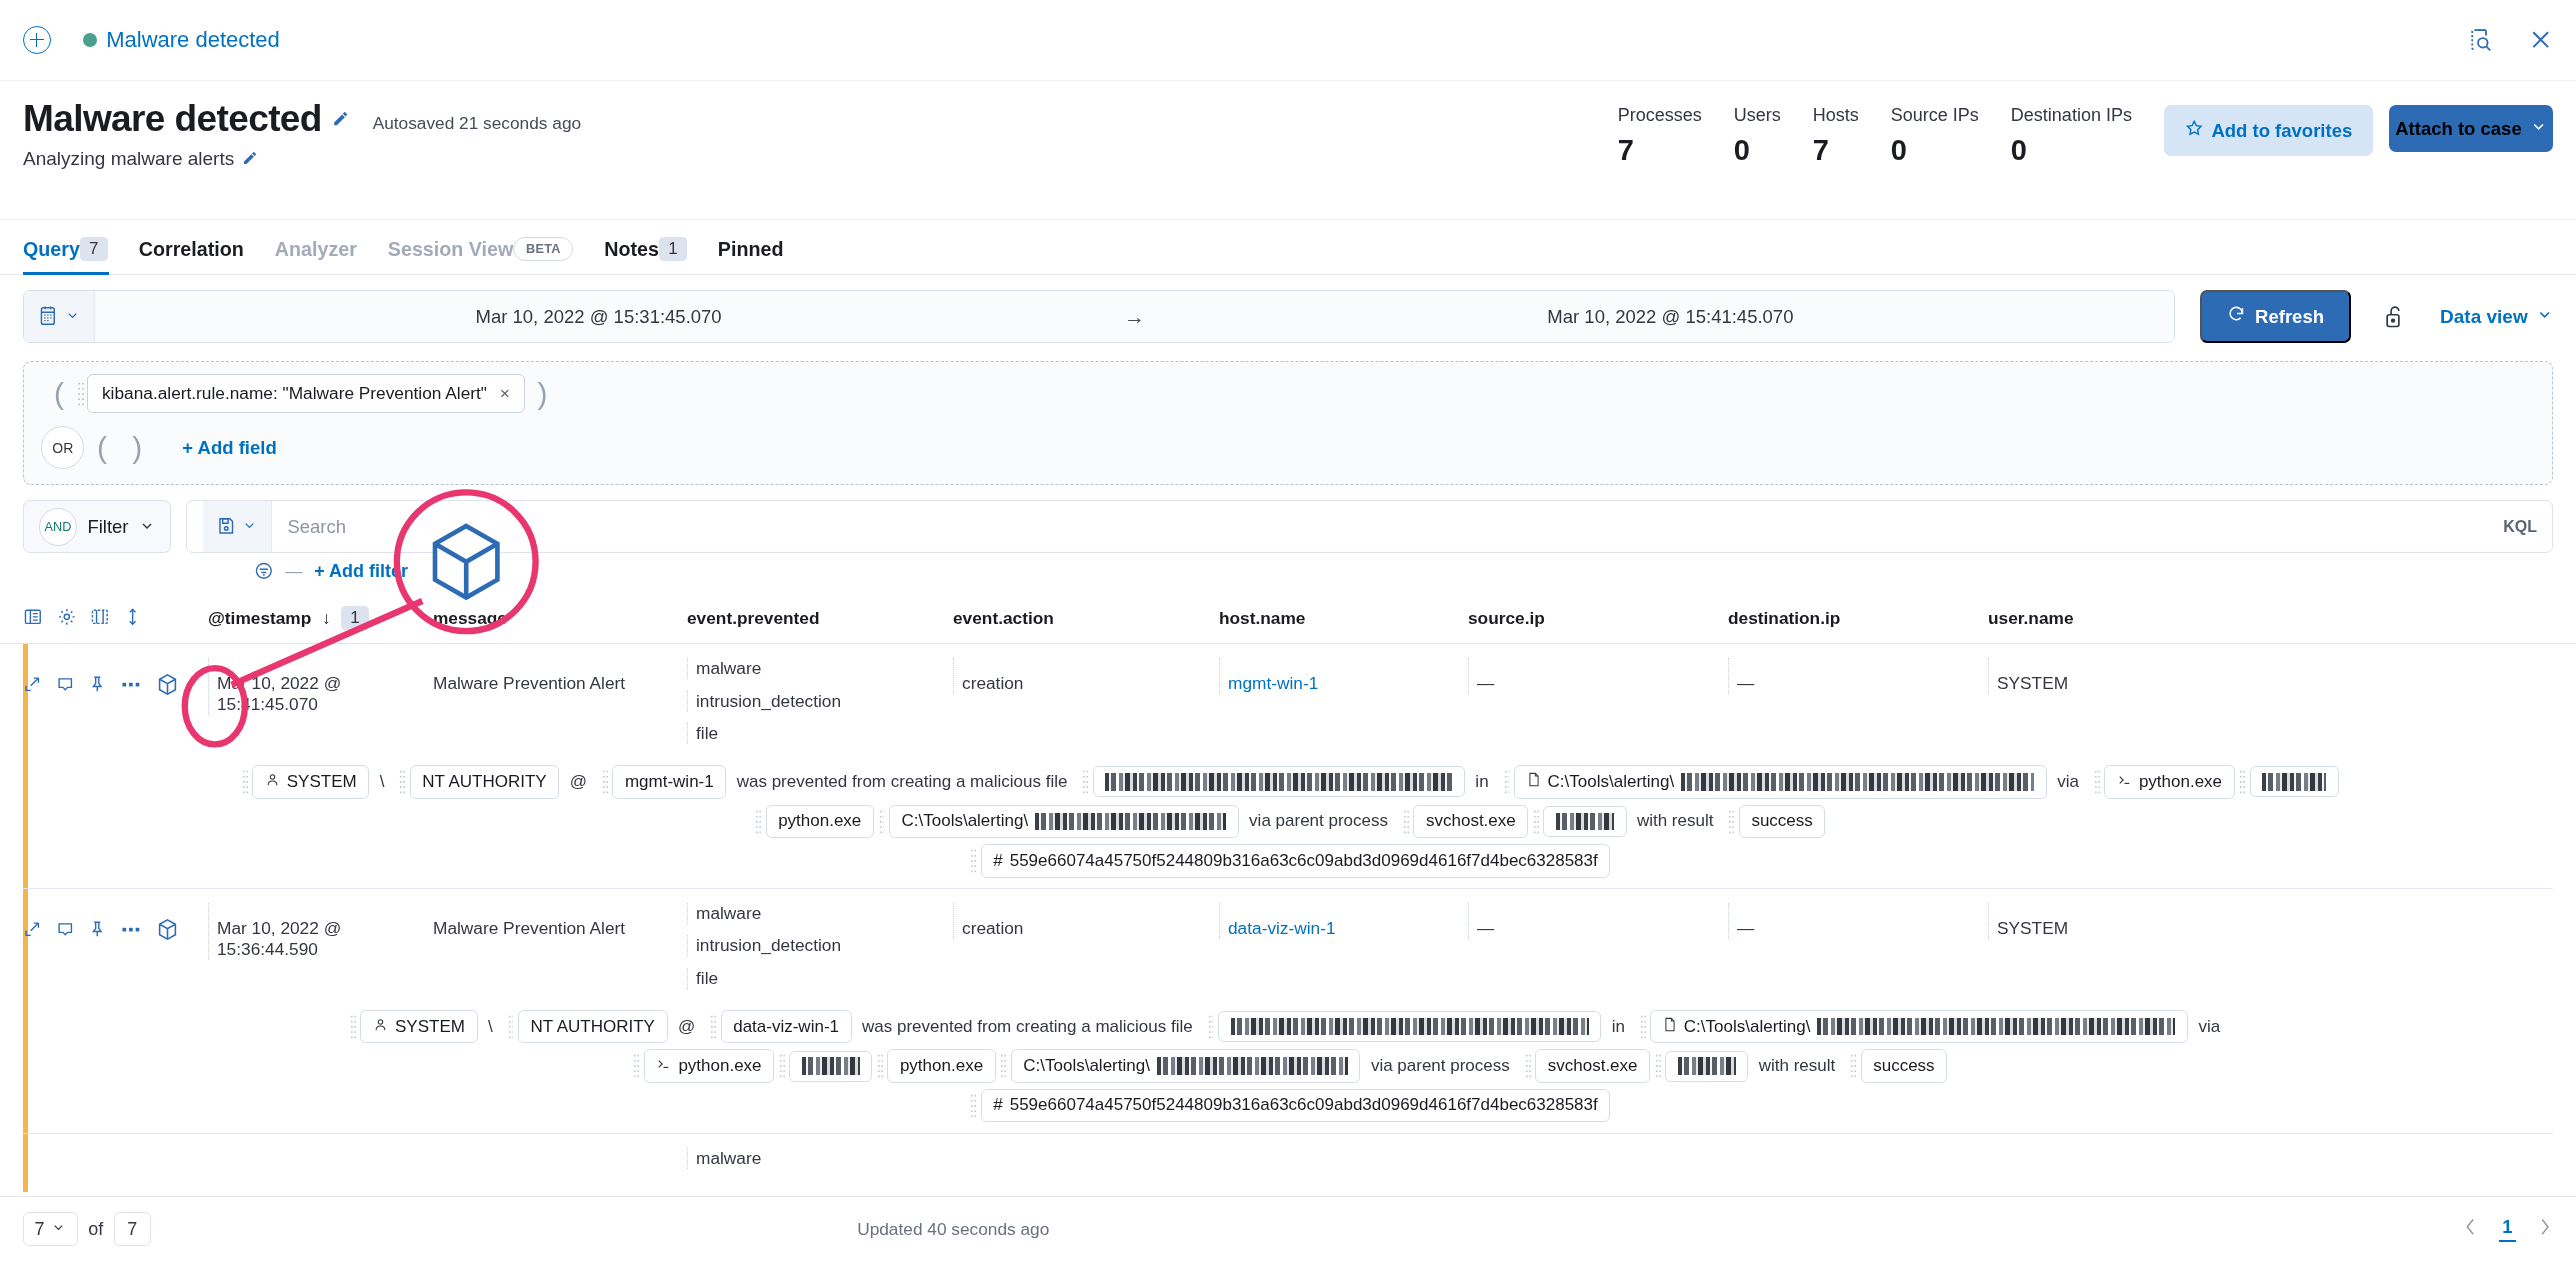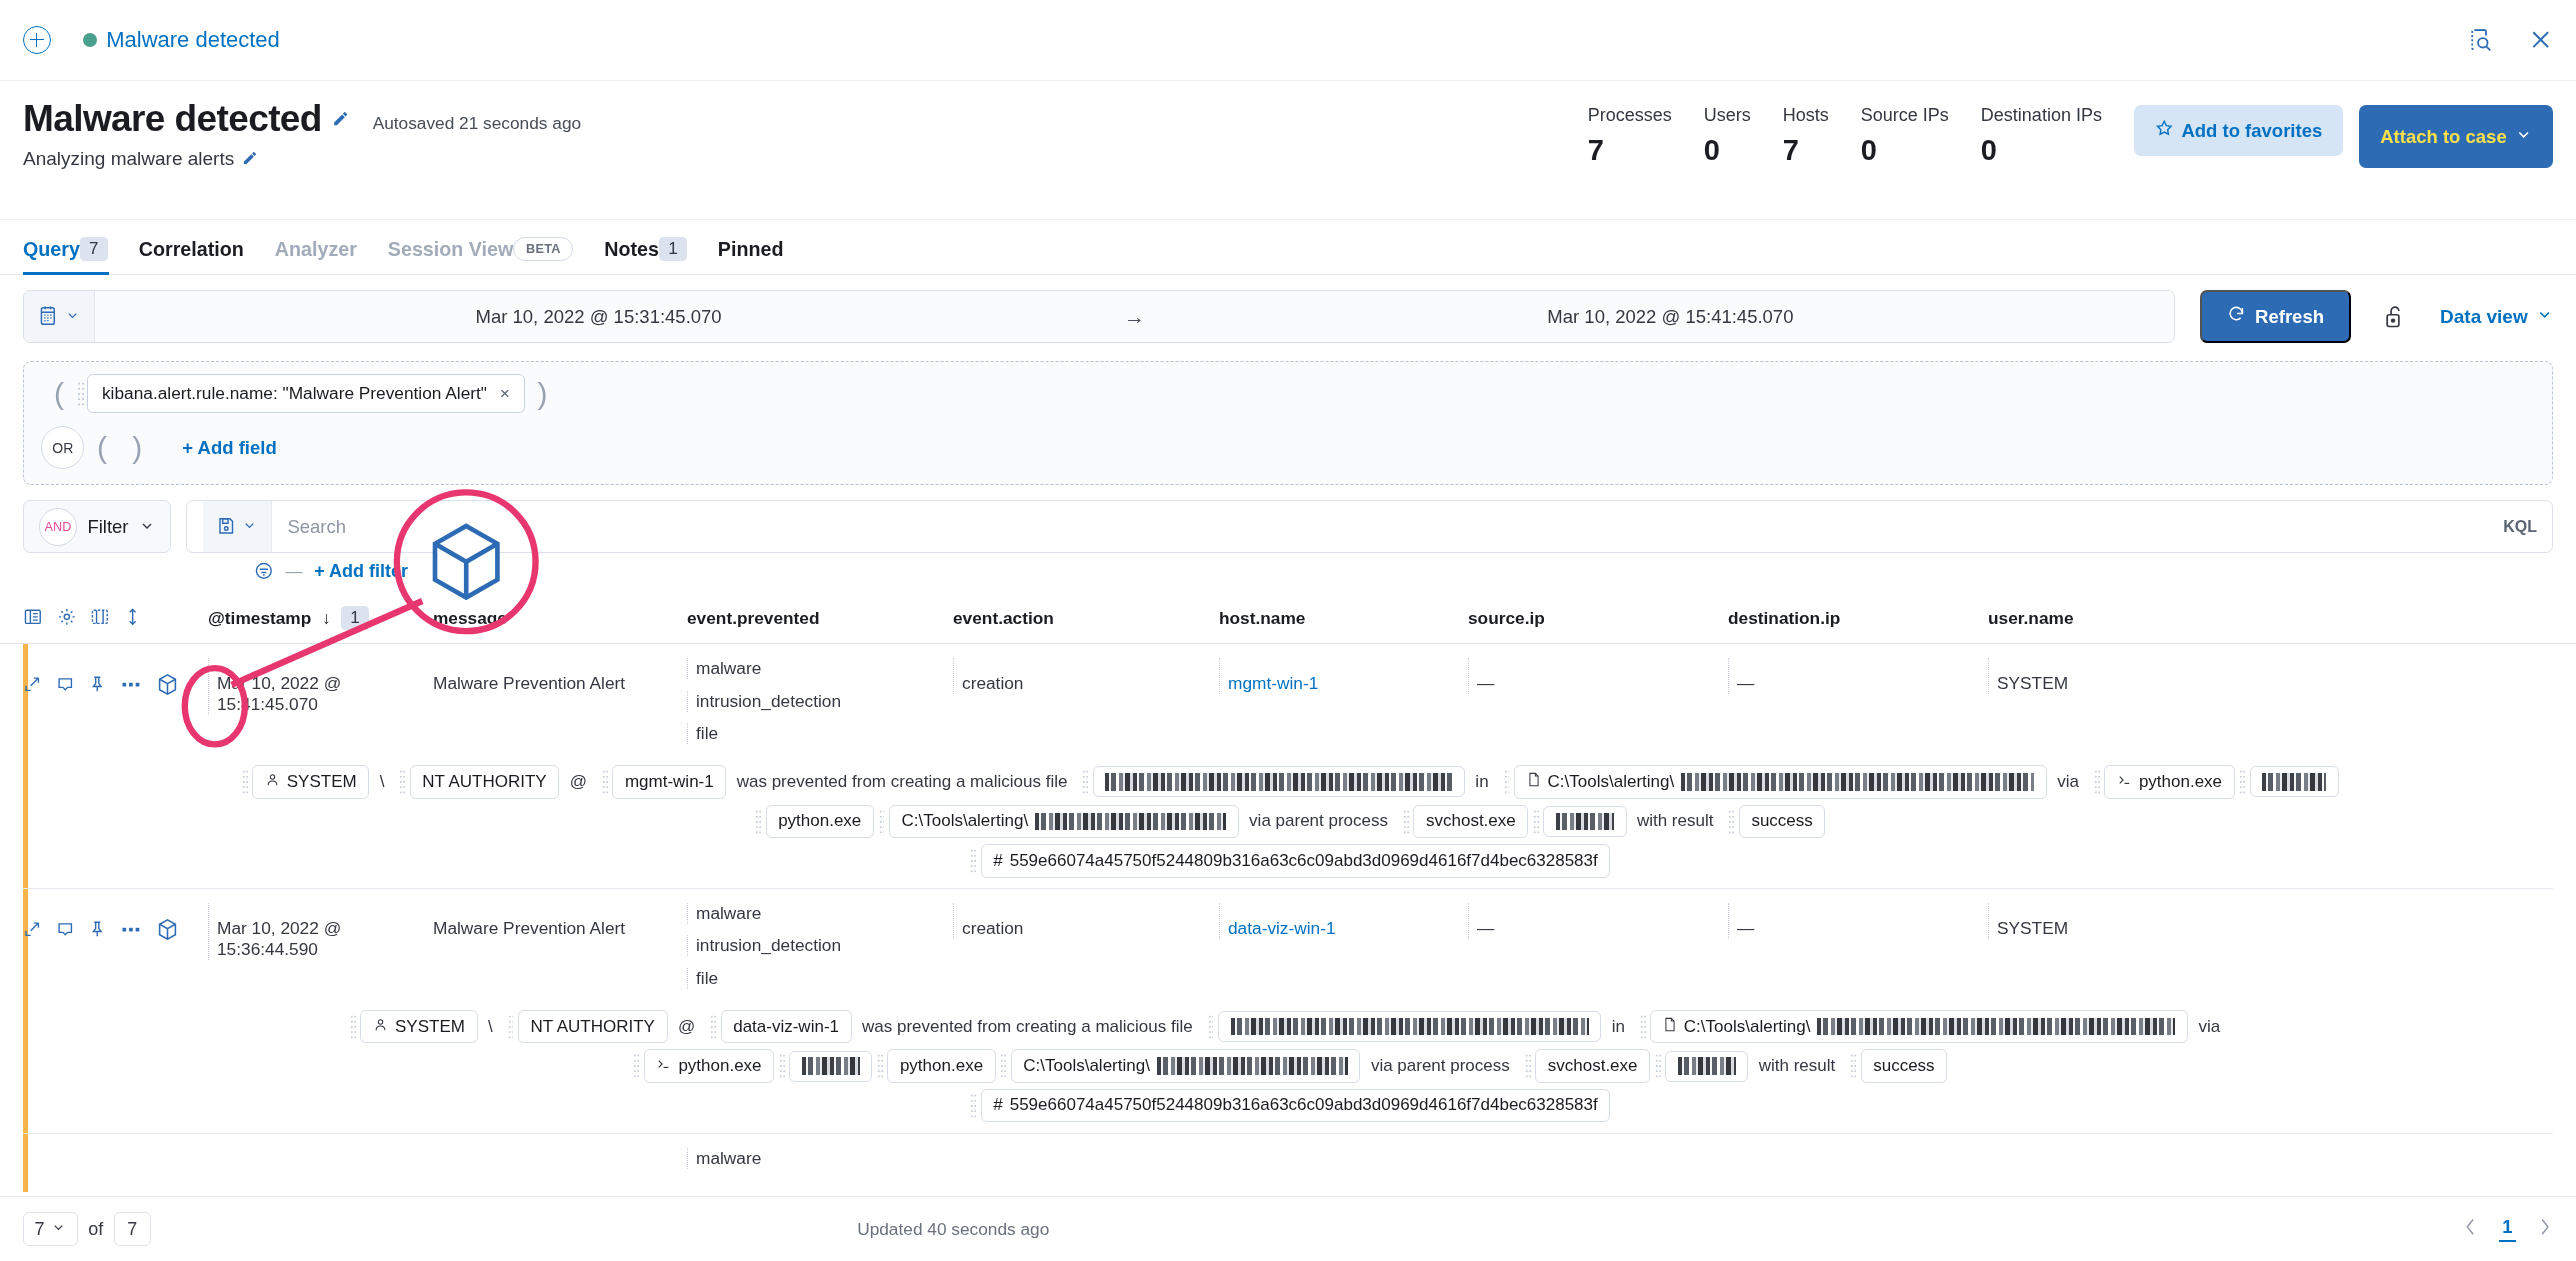--- a/index.html
+++ b/index.html
@@ -66,22 +66,22 @@
     border:none; border-radius:7px; cursor:pointer;
     font-family:"Liberation Sans", sans-serif;
     display:inline-flex; align-items:center; justify-content:center; gap:8px;
     white-space:nowrap;
   }
   .btn-fav {
     background:#d5e5f5; color:#0071c2; font-size:18.5px; font-weight:bold;
     height:51px; padding:0 21px; margin-right:16px;
   }
   .btn-case {
-    background:#2d6bb5; color:#fde047; font-size:18.5px; font-weight:bold;
-    height:63px; padding:0 21px;
+    background:#2d6bb5; color:#000000; font-size:18.5px; font-weight:bold;
+    height:47px; padding:0 6px;
   }
 
   
   .tabs {
     display:flex; align-items:flex-end; gap:0;
     padding:0 23px; height:55px;
     border-bottom:1.2px solid #e5e8ef;
   }
   .tab {
     display:flex; align-items:center; 
@@ -169,21 +169,21 @@
   
   .searchrow { display:flex; align-items:center; margin-top:15px; height:53px; }
   .filter-box {
     display:flex; align-items:center; gap:10.4px;
     border:1.2px solid #dde2ea; border-radius:7px; background:#f7f9fc;
     height:53px; padding:0 15px; cursor:pointer; flex:none;
   }
   .and-badge {
     width:38px; height:38px; border:1.2px solid #d3dae6; border-radius:50%;
     display:flex; align-items:center; justify-content:center;
-    font-size:12.7px; color:#ec4899; background:#fff; flex:none;
+    font-size:12.7px; color:#0f766e; background:#fff; flex:none;
   }
   .filter-label { font-size:18.5px; color:#1a1c21; }
   .search-box {
     flex:1; display:flex; align-items:stretch; margin-left:15px;
     border:1.2px solid #dde2ea; border-radius:7px; overflow:hidden; height:53px; background:#fff;padding-left:16px;
   }
   .save-query {
     background:#f2f5f9; display:flex; align-items:center; gap:7px;
     padding:0 14px; cursor:pointer; border-right:1.2px solid #e6eaf1;
   }

